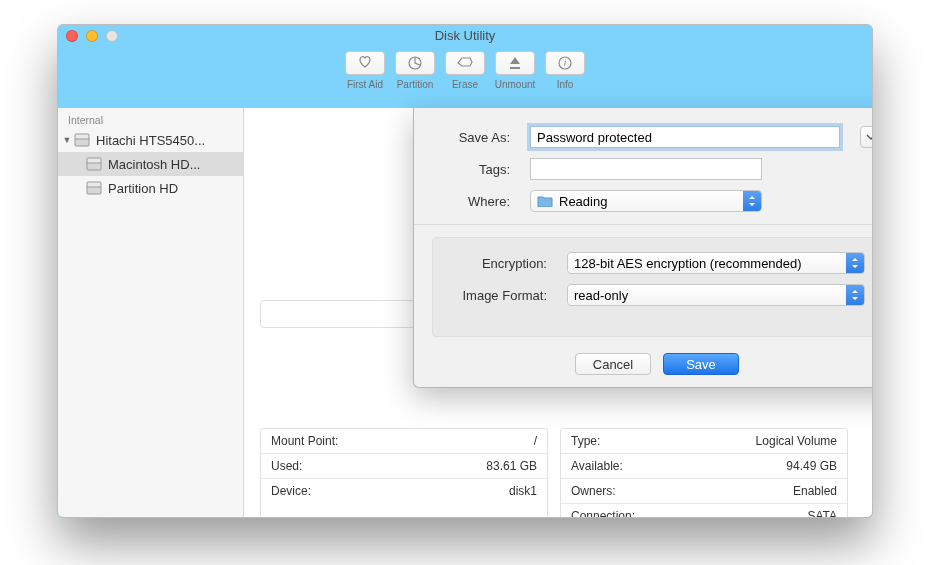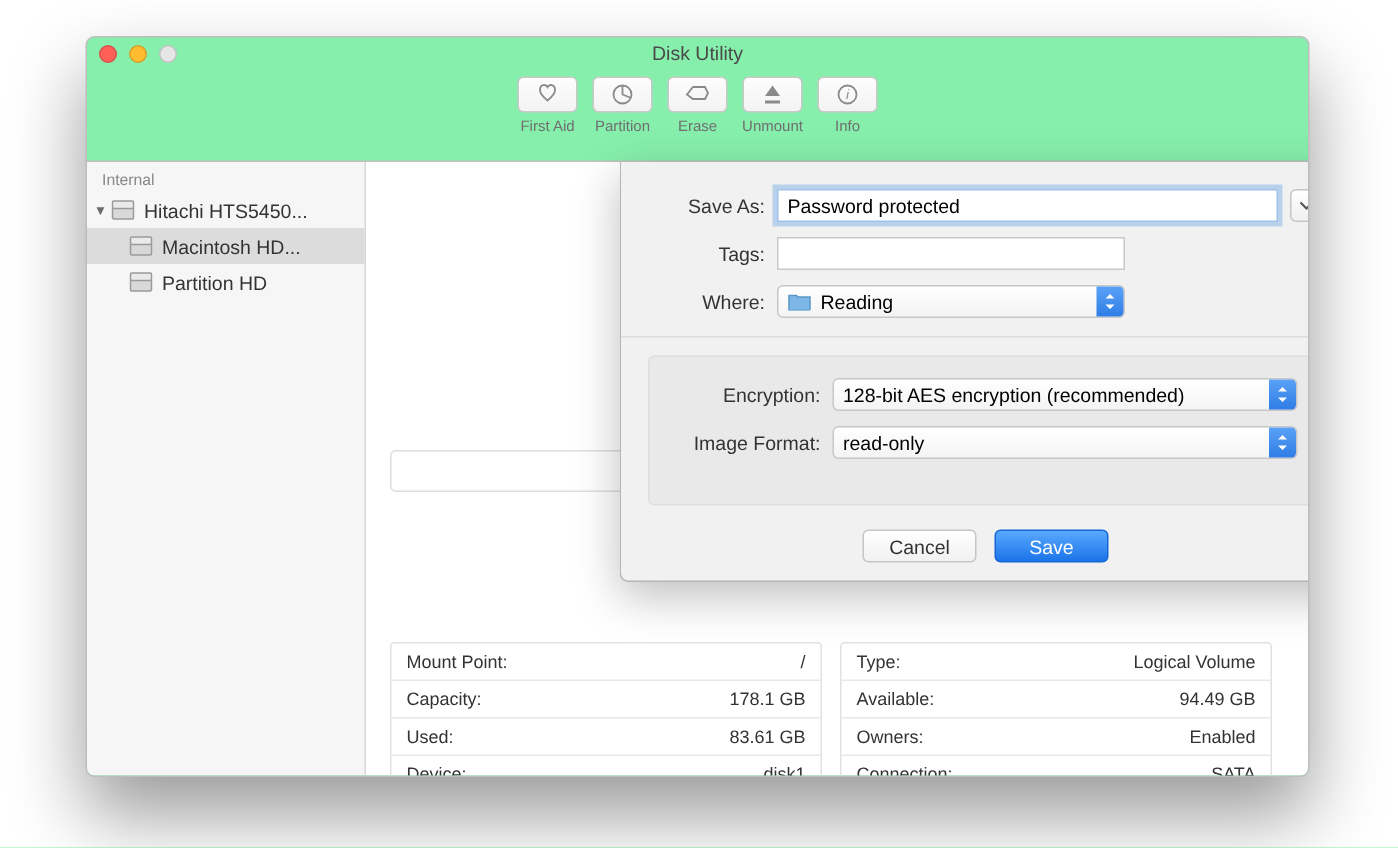--- a/index.html
+++ b/index.html
@@ -1,19 +1,19 @@
 <!DOCTYPE html>
 <html><head>
 <meta charset="utf-8">
 <style>
   * { box-sizing: border-box; margin: 0; padding: 0; font-family: -apple-system, "Helvetica Neue", Arial, sans-serif; }
   body { background: #fff; }
   .window {
     position: absolute; left: 57px; top: 24px; width: 816px; height: 494px;
-    background: #86efac; border: 1px solid #bdbdbd; border-radius: 6px;
+    background: #7dd3fc; border: 1px solid #bdbdbd; border-radius: 6px;
     box-shadow: 0 25px 50px rgba(0,0,0,0.4);
     overflow: hidden;
   }
   .titlebar { height: 22px; position: relative; }
   .traffic { position: absolute; left: 8px; top: 5px; display: flex; gap: 8px; }
   .tl { width: 12px; height: 12px; border-radius: 50%; border: 0.5px solid rgba(0,0,0,0.15);}
   .tl.red { background: #ff5f57; }
   .tl.yellow { background: #febc2e; }
   .tl.green { background: #e6e6e6; }
   .wtitle { text-align: center; font-size: 13px; color: #4a4a4a; padding-top: 3px;}
@@ -46,21 +46,21 @@
   .info-col .irow .vv { color:#333; }
 
   
   .sheet {
     position: absolute; left: 169px; top: 0; width: 488px; background: #f1f1f1;
     border: 1px solid #b5b5b5; border-top: none; border-radius: 0 0 6px 6px;
     box-shadow: 0 10px 30px rgba(0,0,0,0.25);
     z-index: 10;
   }
   .sheet-inner { padding: 18px 18px 12px; }
-  .formrow { display:flex; align-items:center; margin-bottom: 10px; }
+  .formrow { display:flex; align-items:center; margin-bottom: 10px; gap: 12px; }
   .formrow .flabel { width: 86px; text-align:right; font-size:13px; color:#333; padding-right: 8px;}
   .formrow.saverow .tin {
     flex: 1; height: 22px; border: 1px solid #9fc2e8; box-shadow: 0 0 0 3px rgba(120,170,230,0.45);
     border-radius: 0; padding: 2px 6px; font-size: 13px; background:#fff;
   }
   .expbtn { width: 22px; height:22px; margin-left: 8px; background: linear-gradient(#fff,#f0f0f0); border:1px solid #c6c6c6; border-radius:4px; display:flex;align-items:center;justify-content:center;}
   .formrow.tagsrow .tin { width: 232px; height:22px; border:1px solid #c8c8c8; background:#fff; padding:2px 6px; font-size:13px;}
   .popup { height:22px; background: linear-gradient(#fff,#f4f4f4); border:1px solid #c8c8c8; border-radius:4px; display:flex; align-items:center; font-size:13px; position:relative; padding: 0 24px 0 6px;}
   .popup .arcap { position:absolute; right:0; top:0; bottom:0; width:18px; background:#3b82f6; background: linear-gradient(#5aa2f7,#2f7de6); border-radius: 0 3px 3px 0; display:flex;align-items:center;justify-content:center;}
   .popup .arcap svg { fill:#fff; }
@@ -178,24 +178,20 @@
         </div>
       </div>
 
       <div class="info-table">
         <div class="info-col">
           <div class="irow">
               <span class="k">Mount Point:</span>
               <span class="vv">/</span>
             </div>
           <div class="irow">
-              <span class="k">Capacity:</span>
-              <span class="vv">178.1 GB</span>
-            </div>
-          <div class="irow">
               <span class="k">Used:</span>
               <span class="vv">83.61 GB</span>
             </div>
           <div class="irow">
               <span class="k">Device:</span>
               <span class="vv">disk1</span>
             </div>
         </div>
         <div class="info-col">
           <div class="irow">

